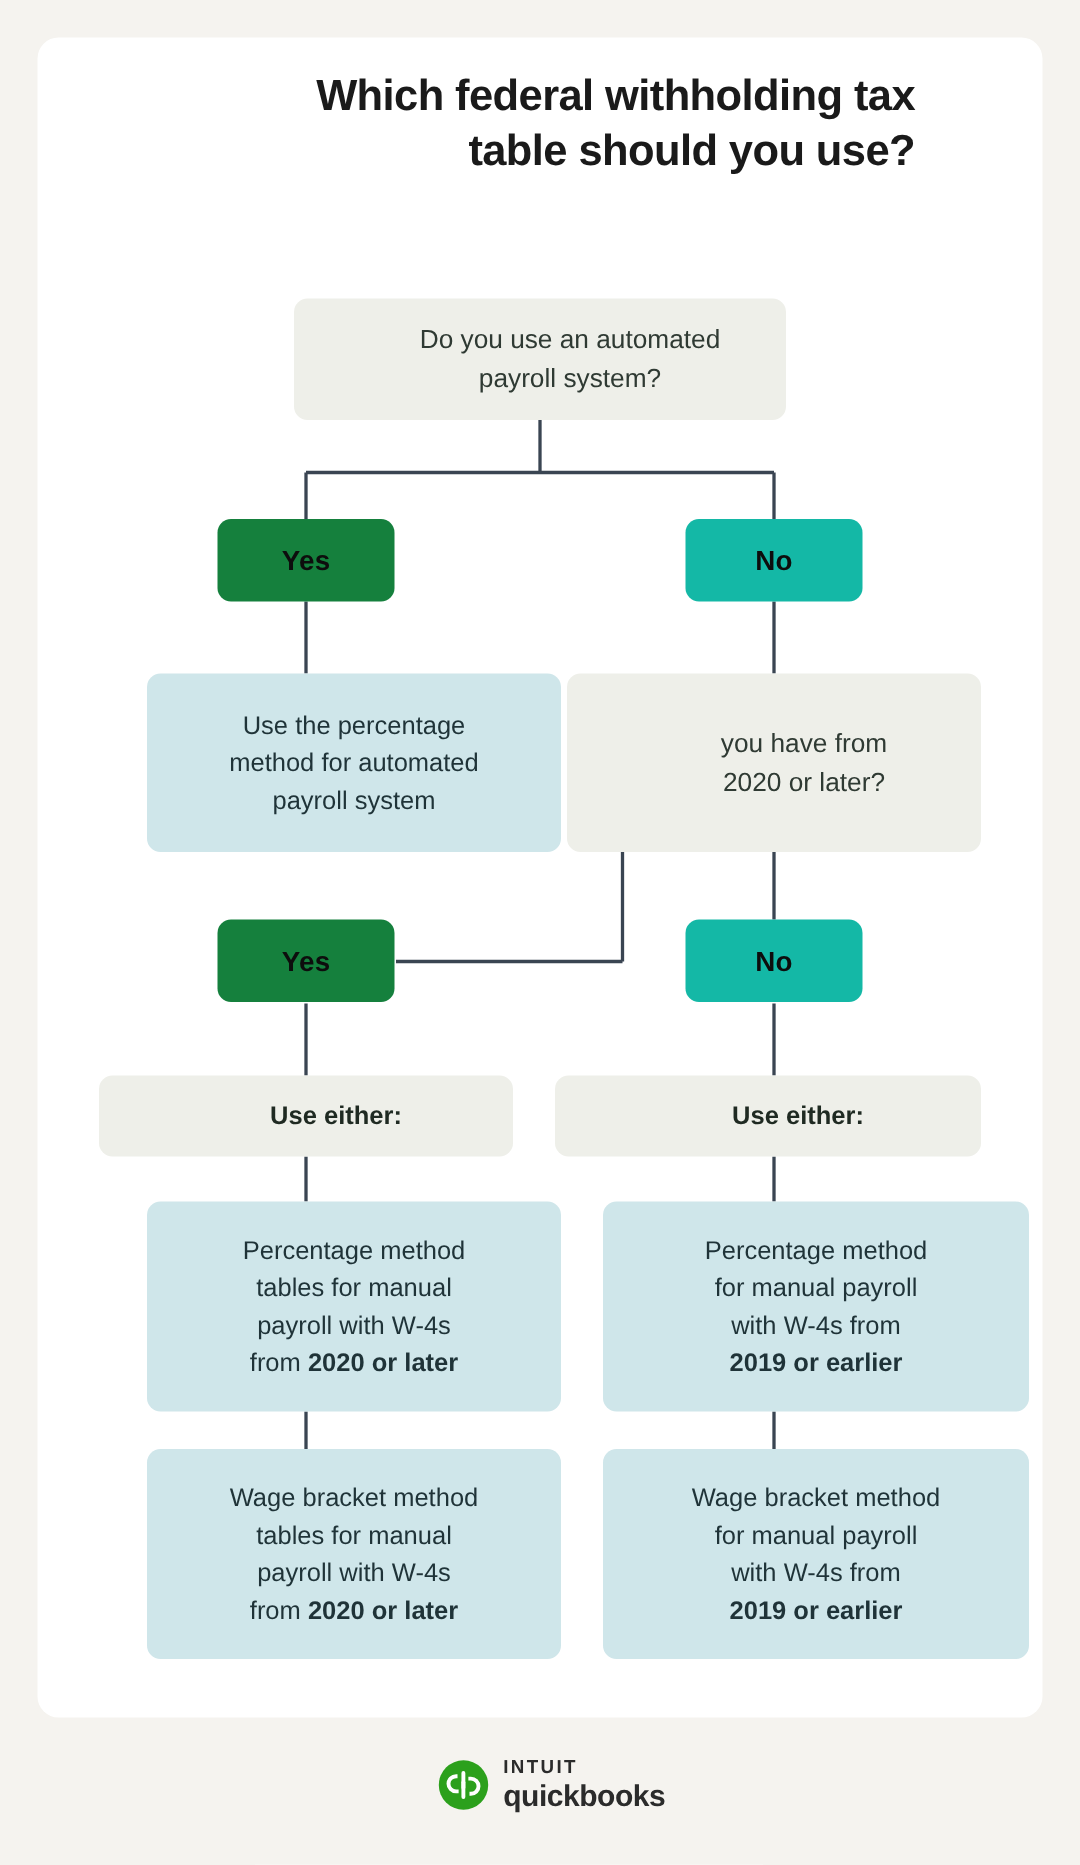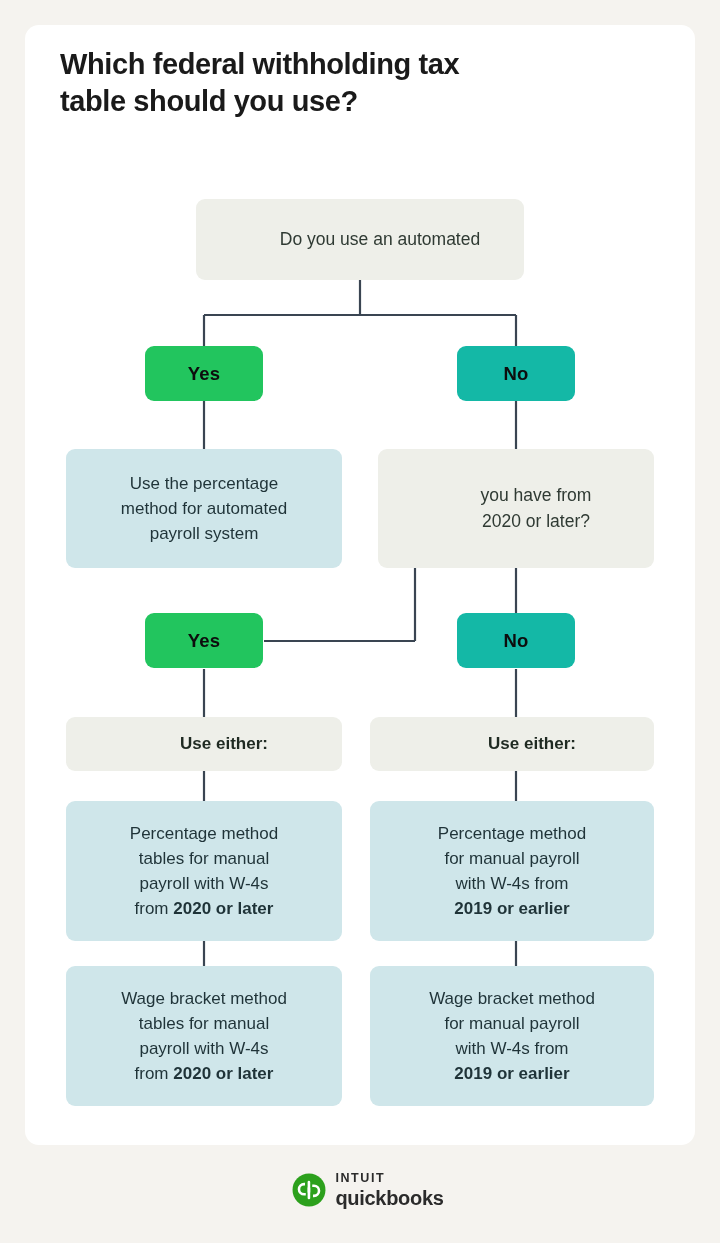--- a/index.html
+++ b/index.html
@@ -29,21 +29,21 @@
     background: #ffffff;
     border-radius: 14px;
   }
 
   
   #title {
     position: absolute;
     left: 60px;
     top: 46px;
     width: 550px;
-    text-align: left;
+    text-align: right;
     font-size: 29px;
     line-height: 1.27;
     font-weight: 700;
     color: #1a1a1a;
     letter-spacing: -0.4px;
   }
 
   
   .node {
     position: absolute;
@@ -54,22 +54,22 @@
     border-radius: 9px;
     z-index: 3;
   }
 
   .node .txt {
     width: 100%;
     padding: 0 14px;
   }
 
   .grey   { background: #eeefe9; color: #2f3a33; padding-left: 40px; }
-  .blue   { background: #cfe6ea; color: #1f3338; }
-  .green  { background: #22c55e; color: #0d0d0d; }
+  .blue   { background: #cfe6ea; color: #1f3338; margin-left: 32px; }
+  .green  { background: #15803d; color: #0d0d0d; }
   .orange { background: #14b8a6; color: #0d0d0d; }
 
   .question {
     font-size: 17.5px;
     line-height: 1.45;
     font-weight: 400;
   }
 
   .result {
     font-size: 17px;
@@ -180,20 +180,21 @@
 
   <div id="title">
     <div>Which federal withholding tax</div>
     <div>table should you use?</div>
   </div>
 
   <div class="node grey question" style="left:196px; top:199px; width:328px; height:81px;">
     <div class="txt">
 
       <div>Do you use an automated</div>
+      <div>payroll system?</div>
     </div>
   </div>
 
   <div class="node green pill-label" style="left:145px; top:346px; width:118px; height:55px;">
     <span class="txt">Yes</span>
   </div>
 
   <div class="node orange pill-label" style="left:457px; top:346px; width:118px; height:55px;">
     <span class="txt">No</span>
   </div>

